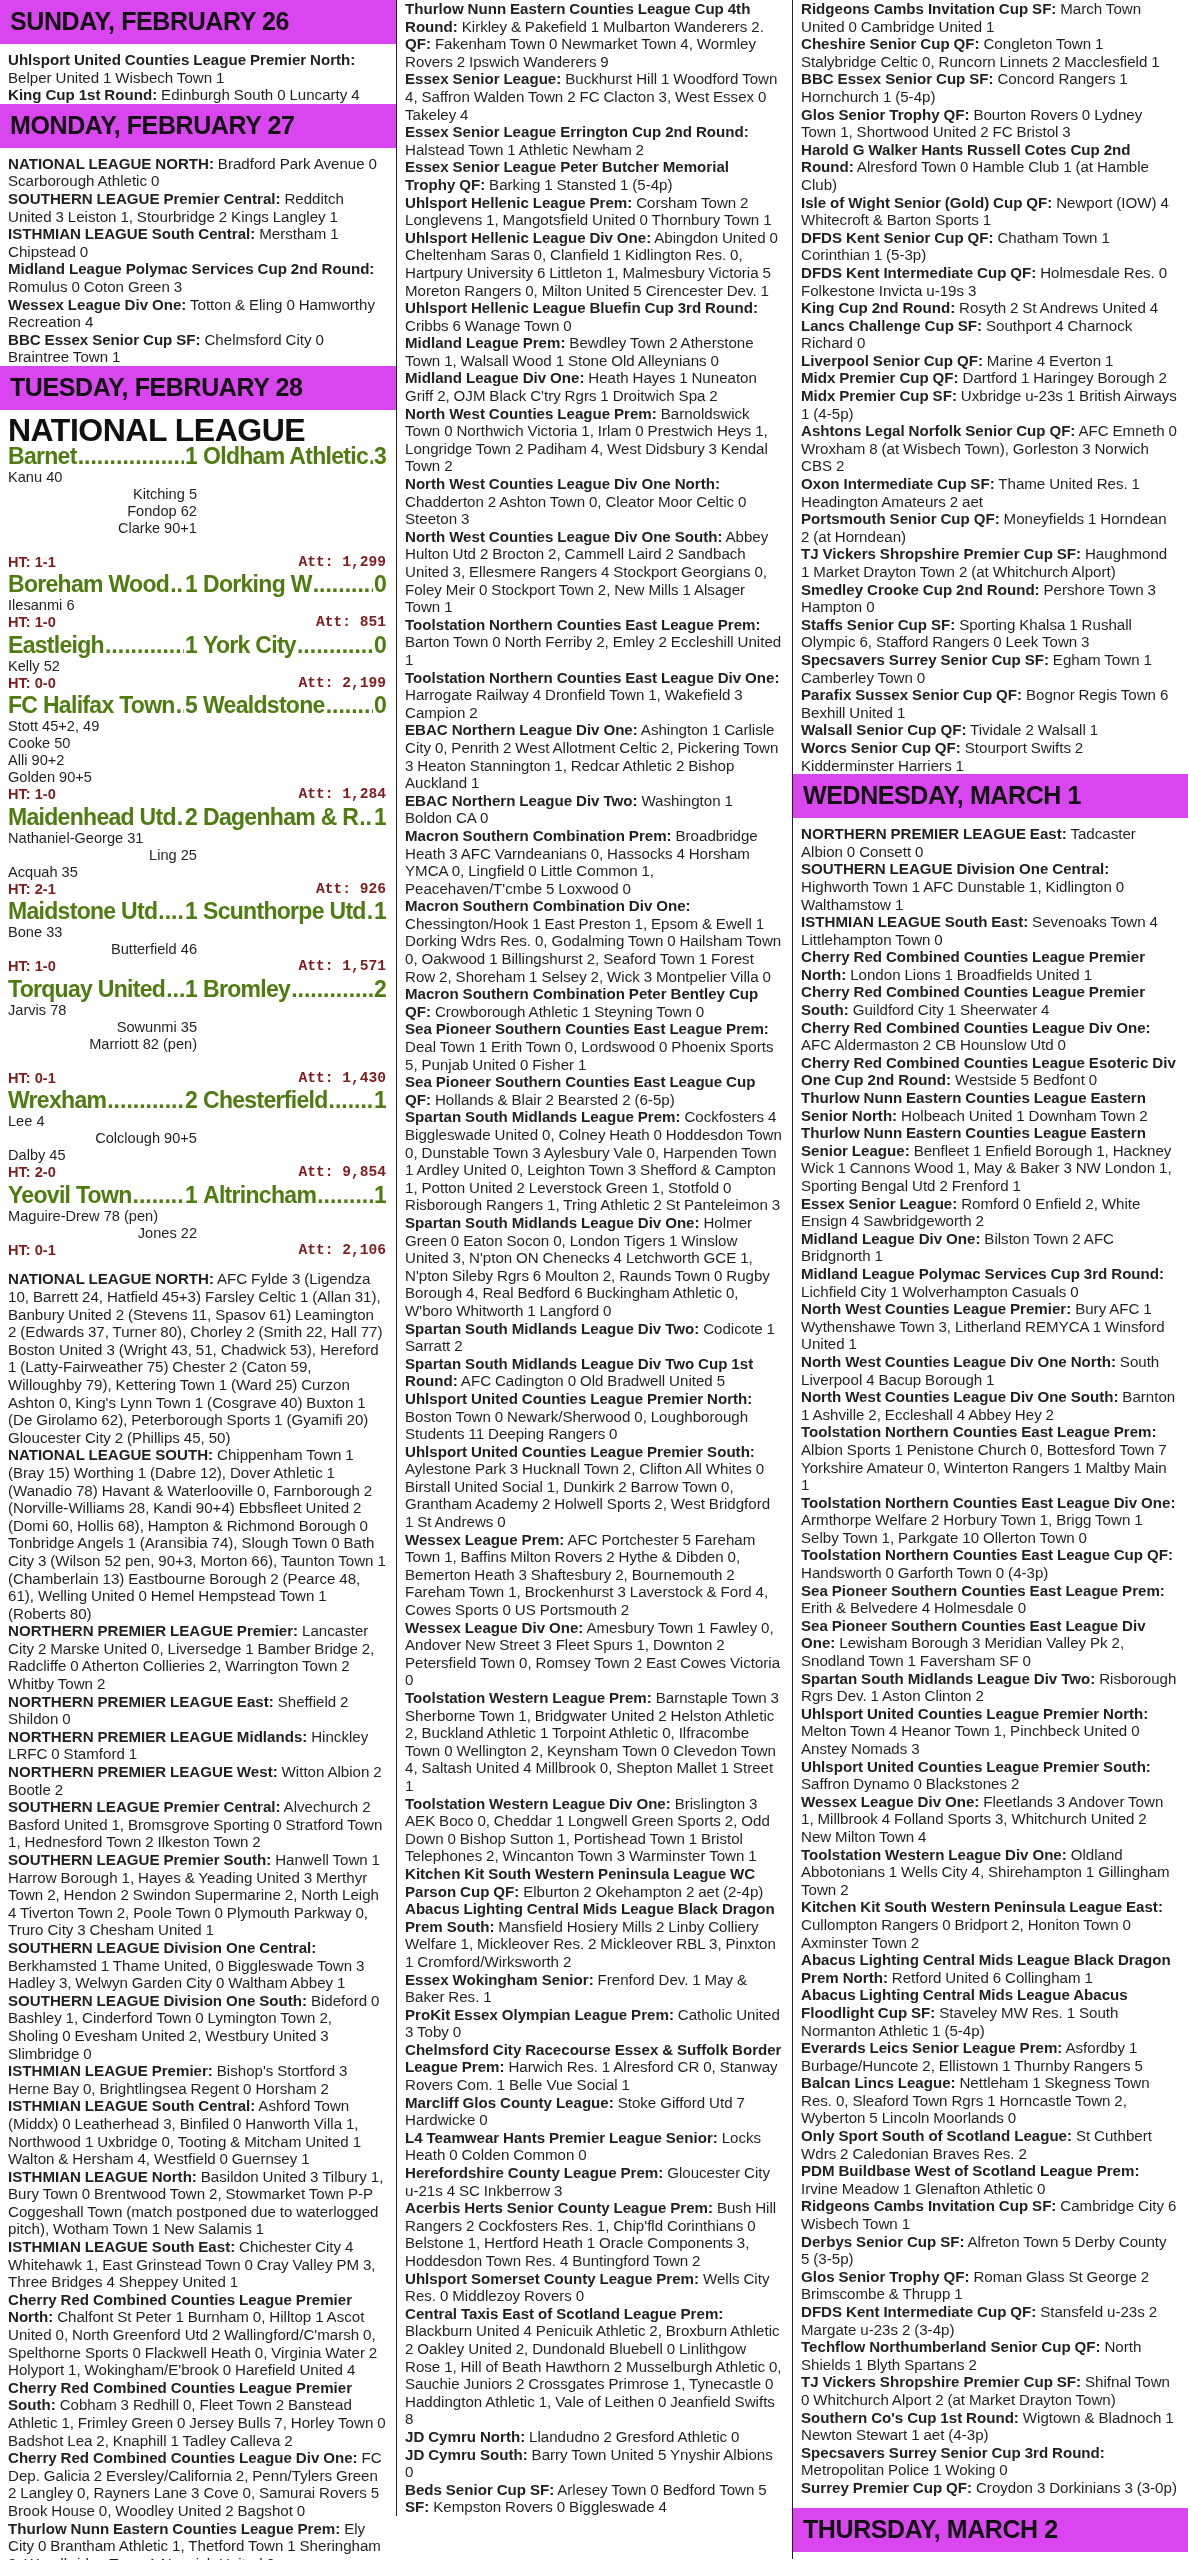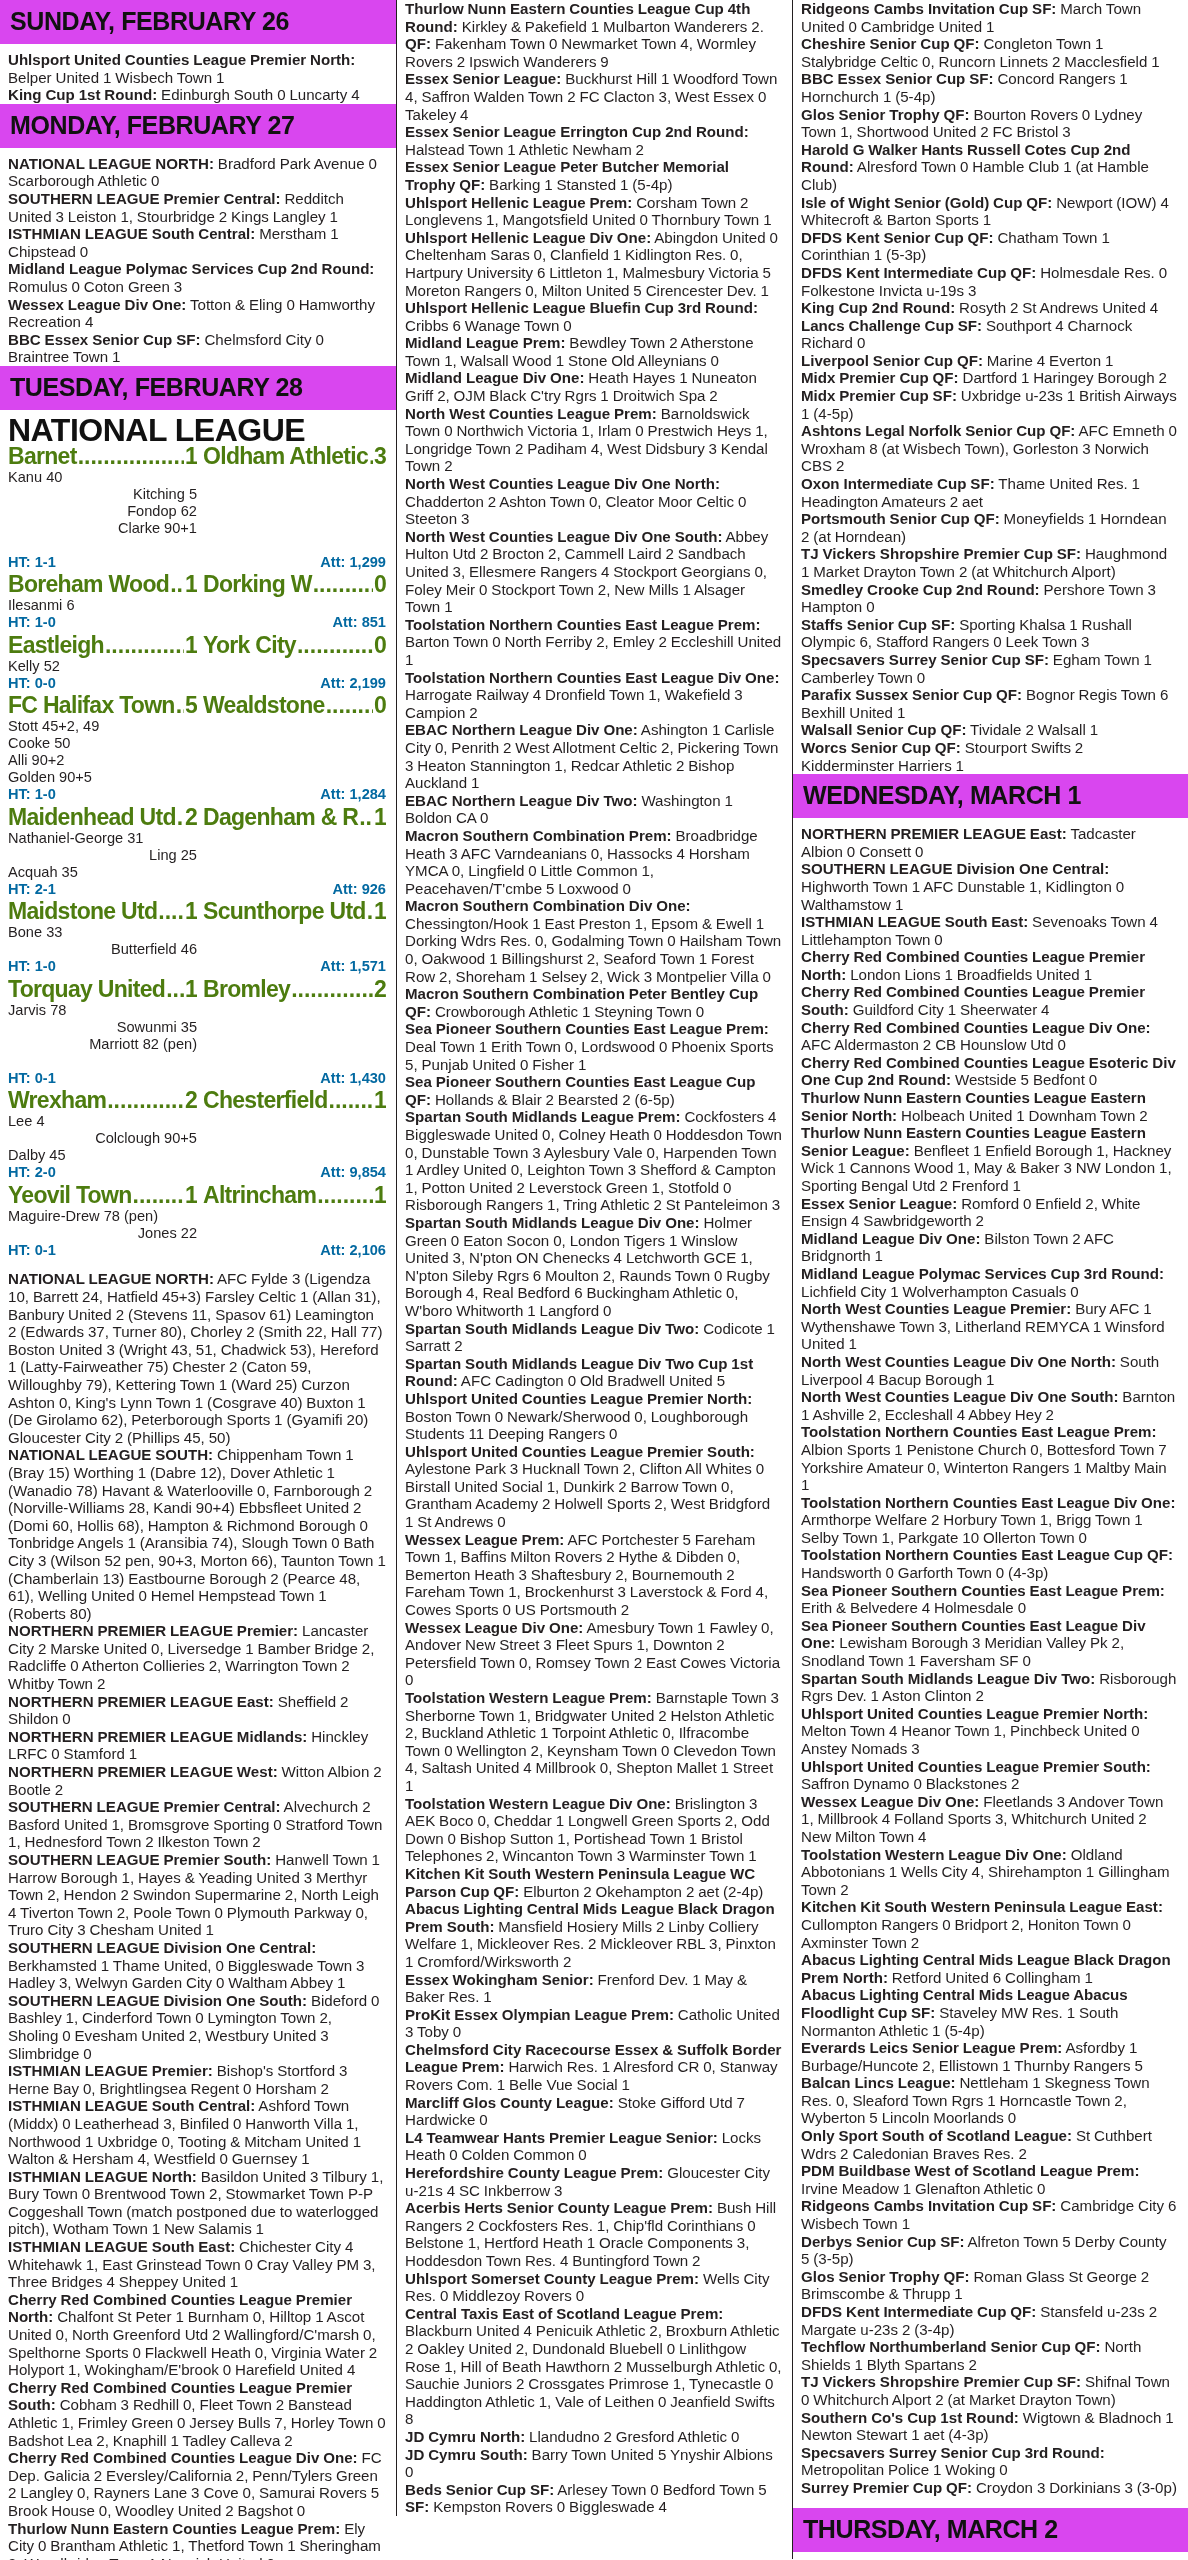--- a/index.html
+++ b/index.html
@@ -93,24 +93,24 @@
     color: #231f20;
     flex-direction: column;
   }
   .scorers .home { width: 50%; text-align: left; }
   .scorers .away { width: 50%; text-align: right; }
   .ht-line {
     display: flex;
     font-size: 14.6px;
     font-weight: 700;
     line-height: 17.5px;
-    color: #0369a1;
+    color: #7f1d1d;
   }
   .ht-line .ht { width: 50%; text-align: left; }
-  .ht-line .att { width: 50%; text-align: right; }
+  .ht-line .att { width: 50%; text-align: right; font-family: Liberation Mono, monospace; }
   .spacer-line { height: 17px; }
 </style>
 </head>
 <body>
 
 <div class="page">
   <div class="col" id="c0">
       <div class="day-banner">SUNDAY, FEBRUARY 26</div>
       <div>
         <p class="entry"><span class="lg">Uhlsport United Counties League Premier North:</span><span class="rs"> Belper United 1 Wisbech Town 1</span></p>

